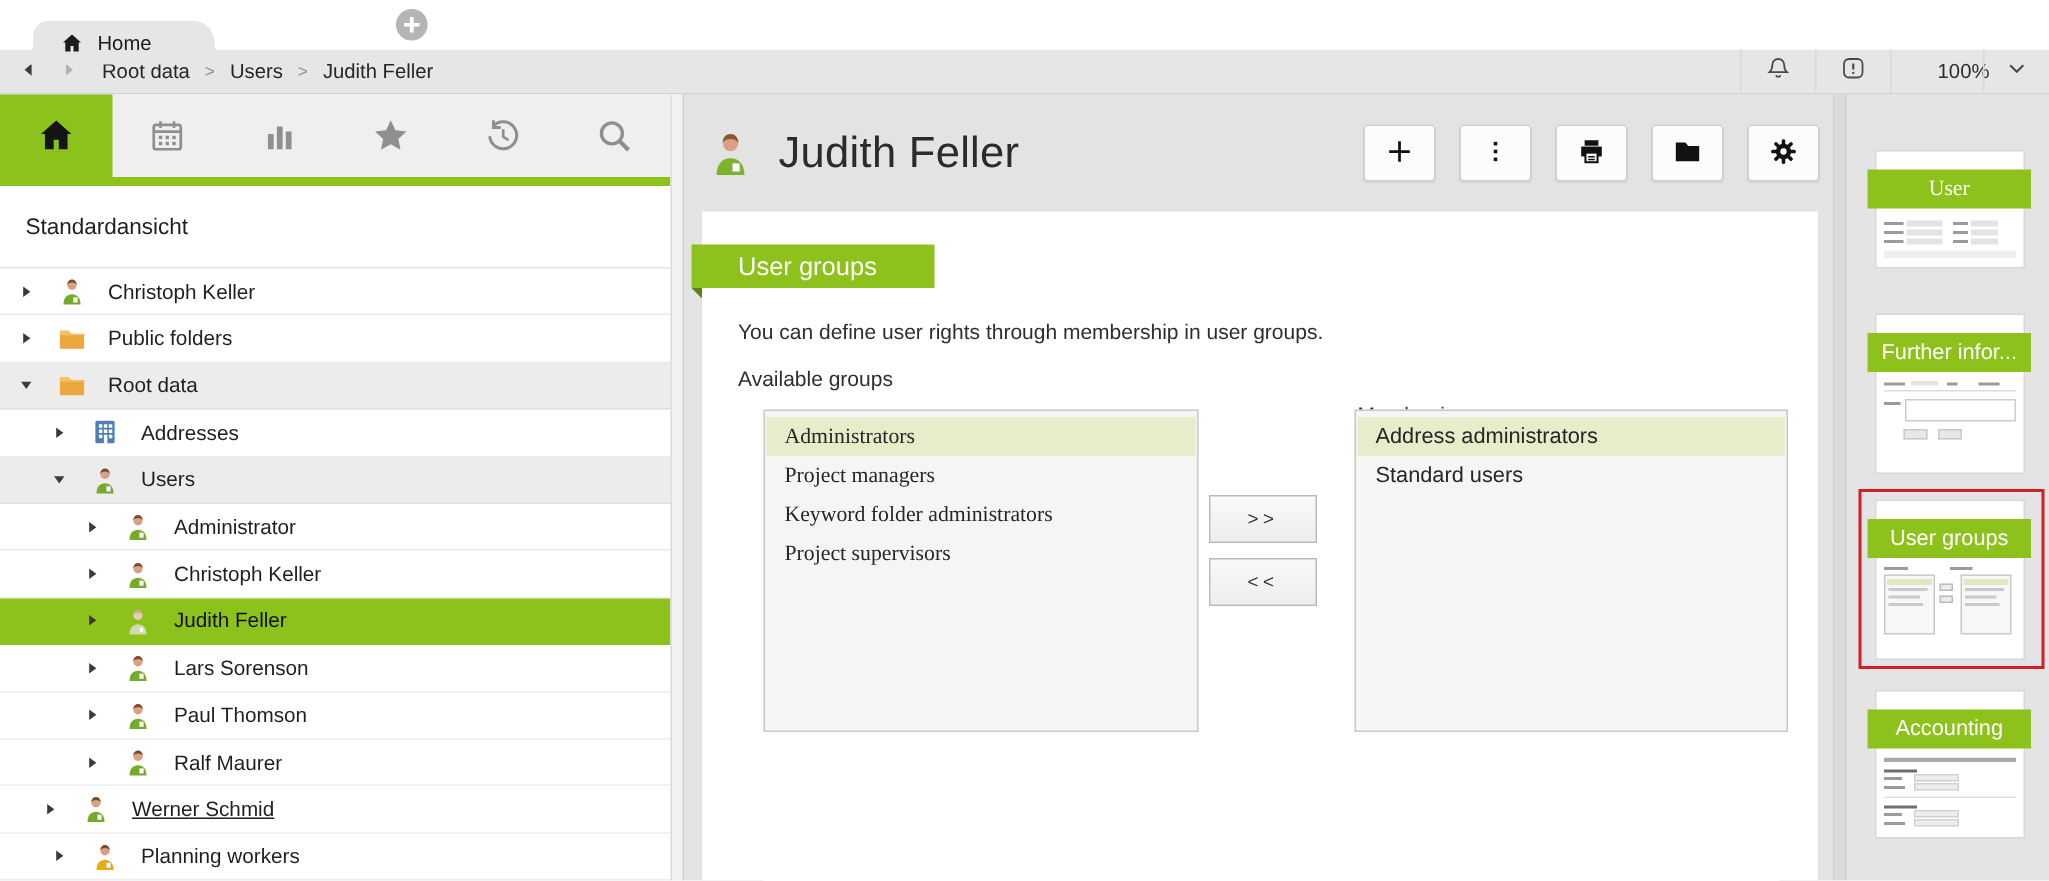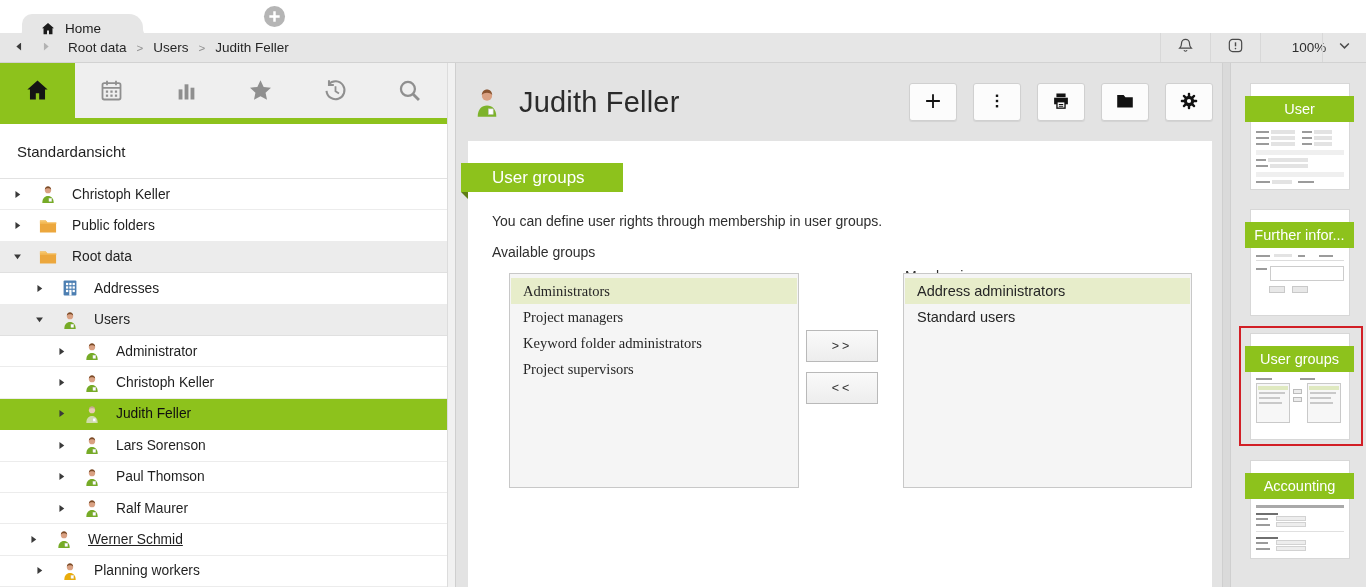--- a/index.html
+++ b/index.html
@@ -495,21 +495,21 @@
             <div class="litem">Standard users</div>
           </div>
         <button class="movebtn" id="move-right">&gt;&gt;</button>
         <button class="movebtn" id="move-left">&lt;&lt;</button>
       </div>
     </div>
 
     <div class="rail">
       <div class="rail-gutter"></div>
       <div id="thumbs">
-          <div class="page" style="top: 21px; height: 105px;">
+          <div class="page" style="top: 38px; height: 77px; font-family: Liberation Serif, serif;">
             <div class="mini-ribbon"><span>User</span></div>
             <div class="mprev">
               <div class="mrow">
                 <span style="display:inline-block;vertical-align:top;width:13px;height:2px;background:#9b9b9b;margin:3px 2px 0 0px;"></span>
                 <span style="display:inline-block;vertical-align:top;width:24px;height:4px;background:#e3e3e3;margin:2px 2px 0 0px;"></span>
                 <span style="display:inline-block;vertical-align:top;width:10px;height:2px;background:#9b9b9b;margin:3px 2px 0 5px;"></span>
                 <span style="display:inline-block;vertical-align:top;width:18px;height:4px;background:#e3e3e3;margin:2px 2px 0 0px;"></span>
               </div>
               <div class="mrow">
                 <span style="display:inline-block;vertical-align:top;width:13px;height:2px;background:#9b9b9b;margin:3px 2px 0 0px;"></span>

